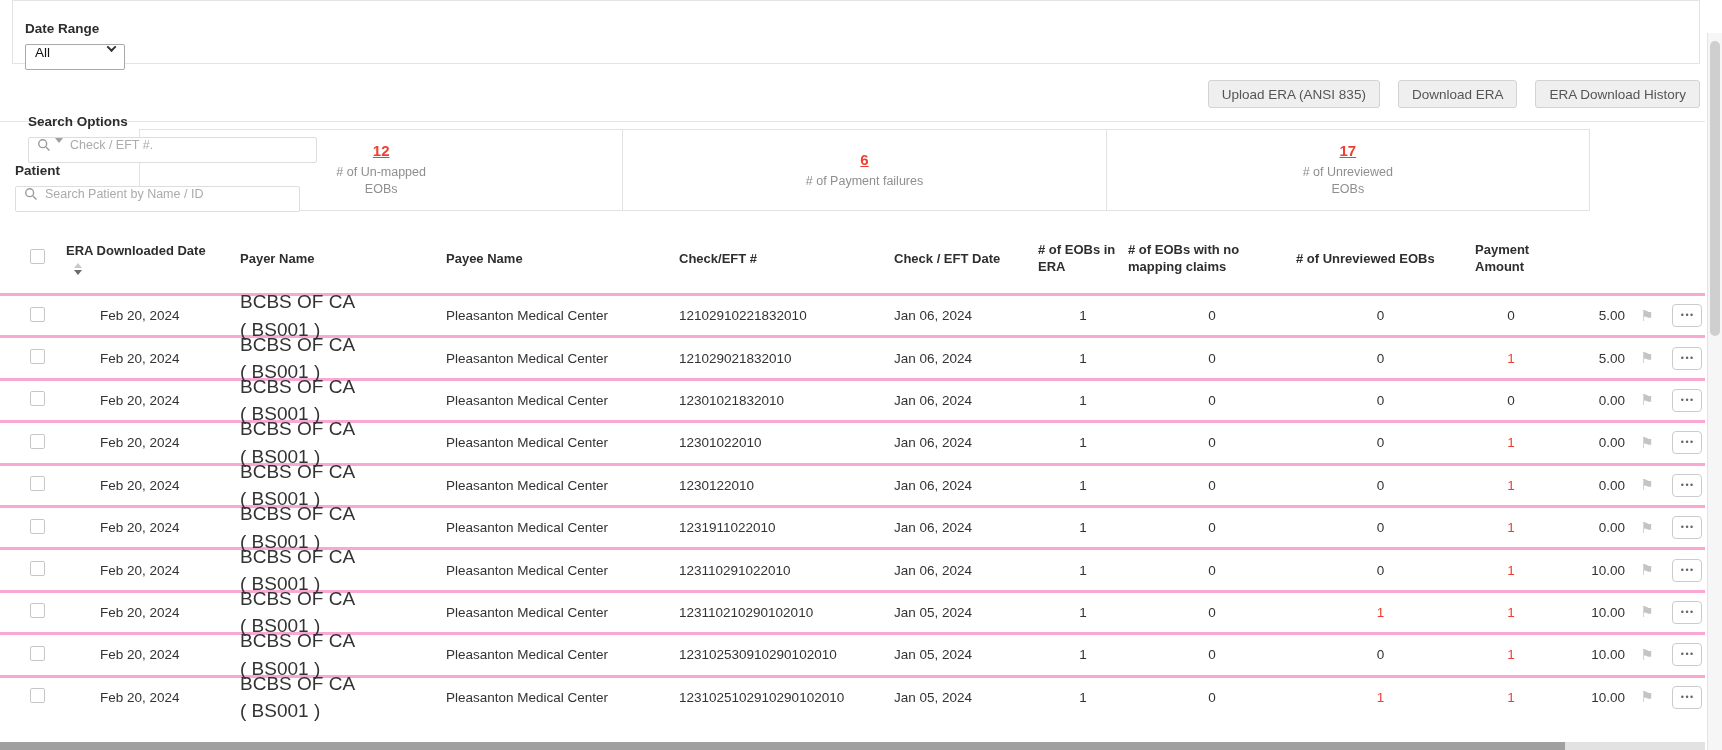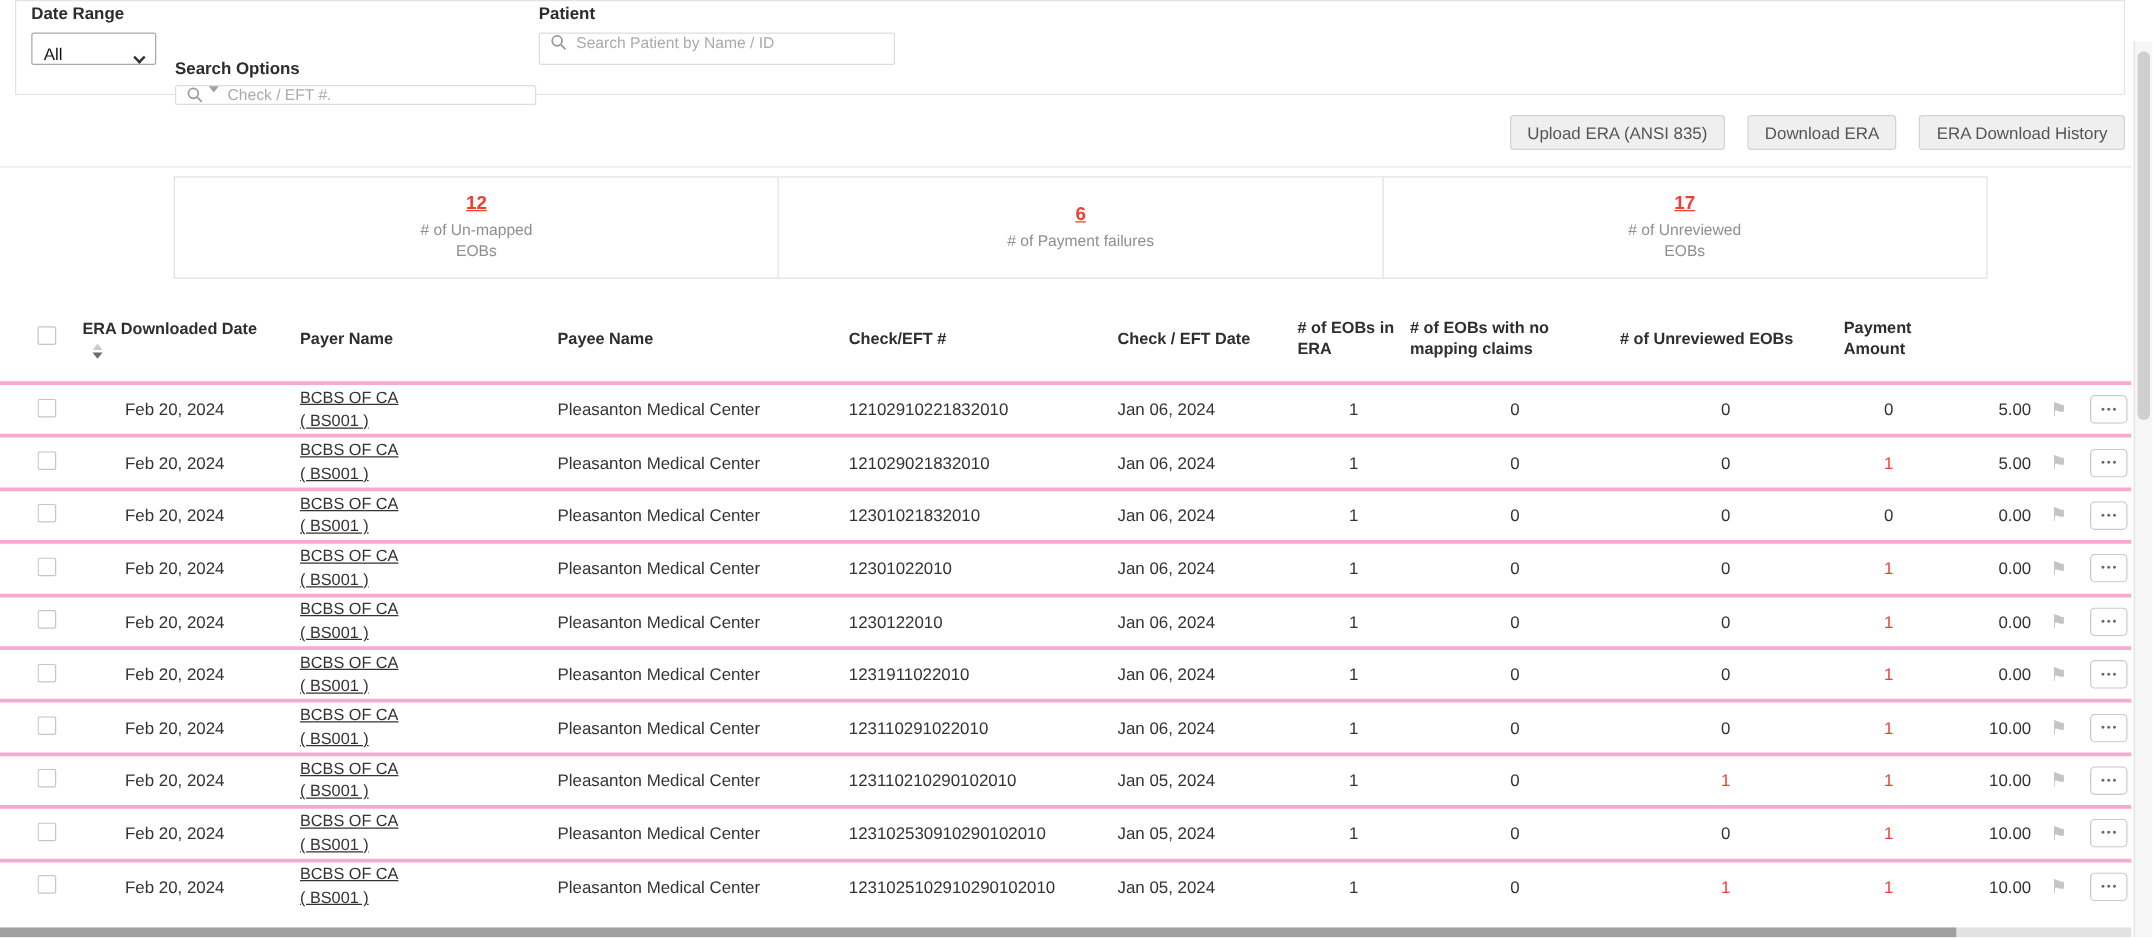--- a/index.html
+++ b/index.html
@@ -11,31 +11,31 @@
   }
   .content { width: 1705px; }
 
   
   .topnav { display: flex; gap: 24px; padding: 8px 0 0 12px; height: 33px; }
   .nav-item { font-size: 14.5px; color: #252525; padding-bottom: 5px; cursor: pointer; white-space: nowrap; }
   .nav-item.active { font-weight: 700; border-bottom: 2px solid #4a90d2; }
 
   
   .filter-panel {
-    margin-left: 12px; width: 1688px; height: 76px;
-    border: 1px solid #e4e4e4; display: flex; padding-top: 2px;
+    margin-left: 12px; width: 1688px; height: 64px;
+    border: 1px solid #e4e4e4; display: flex; padding-top: 20px; flex-direction: column;
   }
   .fgroup { display: flex; flex-direction: column; gap: 6px; }
   .fgroup.g1 { margin-left: 12px; }
   .fgroup.g2 { margin-left: 15px; margin-top: 44px; }
   .fgroup.g3 { margin-left: 2px; }
   .flabel { font-size: 13.5px; font-weight: 700; color: #2d2d2d; height: 17px; }
   .select-box {
     width: 100px; height: 26px; border: 1px solid #a9a9a9; border-radius: 2px;
-    display: flex; align-items: flex-end; justify-content: space-between;
+    display: flex; align-items: flex-start; justify-content: space-between;
     padding: 0 9px; font-size: 13.5px; color: #111; cursor: pointer; background: #fff;
   }
   .chev { width: 7px; height: 7px; border-right: 2px solid #333; border-bottom: 2px solid #333; transform: rotate(45deg) translate(-1px,-1px); }
   .search-input { height: 26px; border: 1px solid #ddd; border-radius: 2px; display: flex; align-items: flex-start; padding: 0 8px; background: #fff; }
   .si-1 { width: 289px; }
   .si-2 { width: 285px; }
   .search-input input {
     border: none; outline: none; flex: 1; font-size: 12.5px; color: #444; min-width: 0;
     font-family: "Liberation Sans", sans-serif; background: transparent; margin-left: 7px;
   }
@@ -61,21 +61,21 @@
   
   .grid-row { display: grid; grid-template-columns: 36px 174px 206px 233px 215px 144px 90px 168px 169px 92px 68px 44px 36px; padding-left: 30px; width: 1705px; }
   .thead { margin-top: 14px; height: 68px; align-items: center; font-size: 13px; font-weight: 700; color: #2e2e2e; }
   .thead .hcell { line-height: 1.3; padding-right: 8px; }
   .h-amt { padding-left: 10px; }
   .trow { height: 42.4px; align-items: center; border-top: 3px solid #f9a8d4; font-size: 13.5px; color: #333; }
   .cell { overflow: hidden; }
   .num { text-align: center; }
   .amt { text-align: right; }
   .col-date-cell { padding-left: 34px; }
-  .payer-cell { font-size: 13px; line-height: 1.45; text-decoration: underline; }
+  .payer-cell { font-size: 19px; line-height: 1.45; }
   .cb { display: inline-block; width: 15px; height: 15px; border: 1px solid #c6c6c6; border-radius: 2px; background: #fff; cursor: pointer; }
   .sort { display: flex; flex-direction: column; gap: 2px; margin: 4px 0 0 8px; width: 10px; cursor: pointer; }
   .tri-up { width: 0; height: 0; border-left: 4px solid transparent; border-right: 4px solid transparent; border-bottom: 5px solid #c9c9c9; }
   .tri-down { width: 0; height: 0; border-left: 4px solid transparent; border-right: 4px solid transparent; border-top: 5px solid #6b6b6b; }
   .flag { font-size: 15px; color: #c4c4c4; cursor: pointer; }
   .menu-btn {
     display: inline-flex; align-items: center; justify-content: center;
     width: 30px; height: 23px; border: 1px solid #cbcbcb; border-radius: 4px; background: #fff; cursor: pointer;
   }
   .dots { font-size: 9px; letter-spacing: 1.5px; color: #666; line-height: 1; padding-left: 1.5px; }

